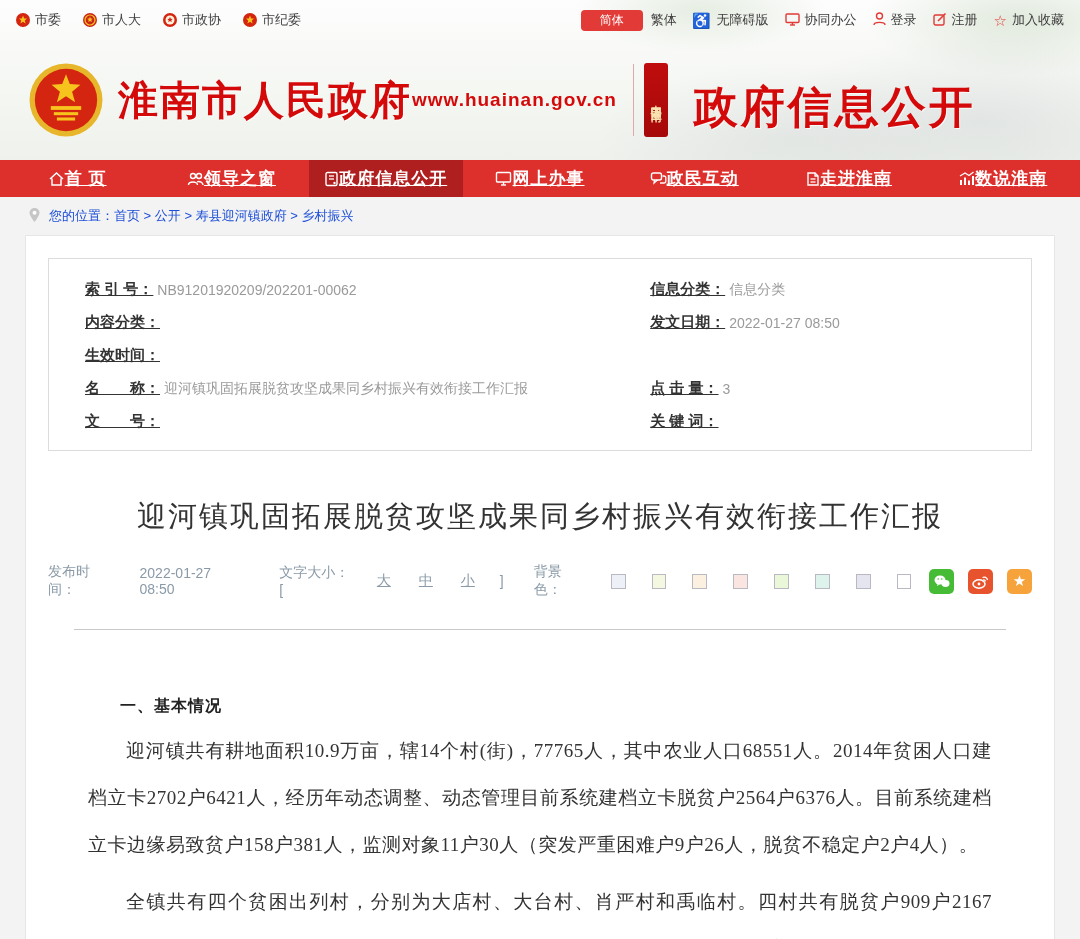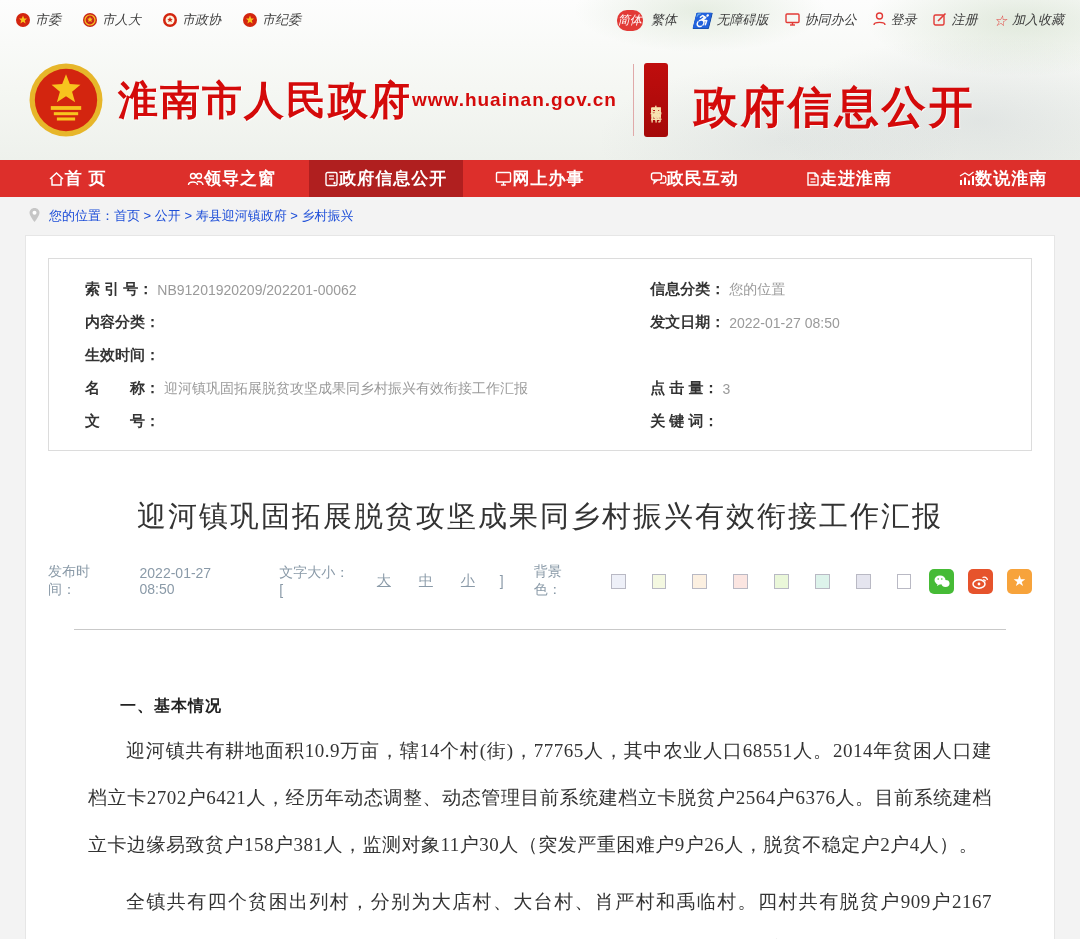--- a/index.html
+++ b/index.html
@@ -8,60 +8,60 @@
 
   
   .masthead {
     background:
       radial-gradient(180px 60px at 700px 10px, rgba(130,170,110,.18), transparent 70%),
       radial-gradient(220px 80px at 1020px 20px, rgba(120,160,100,.20), transparent 70%),
       radial-gradient(300px 120px at 980px 120px, rgba(150,160,170,.18), transparent 70%),
       radial-gradient(260px 110px at 780px 140px, rgba(150,160,170,.14), transparent 70%),
       linear-gradient(180deg,#fdfdfd 0%,#f5f7f3 55%,#eef1ec 100%);
   }
-  .topbar { height:40px; display:flex; align-items:center; padding:0 16px; font-size:13px; color:#404040;font-style:italic; }
+  .topbar { height:40px; display:flex; align-items:center; padding:0 16px; font-size:13px; color:#404040; }
   .tlink { display:flex; align-items:center; gap:5px; margin-right:22px; cursor:pointer; }
   .tlink svg { display:block; }
   .topbar-right { margin-left:auto; display:flex; align-items:center; gap:16px; }
-  .pill { background:#e23a36; color:#fff; border-radius:10px; padding:2px 1px; font-size:12px; cursor:pointer; }
+  .pill { background:#e23a36; color:#fff; border-radius:4px; padding:2px 19px; font-size:12px; cursor:pointer; }
   .rlink { display:flex; align-items:center; gap:5px; cursor:pointer; color:#3c3c3c;text-align:center; }
   .ric { color:#e23a36; font-size:15px; line-height:1; }
 
   .banner { height:120px; display:flex; align-items:center; padding:0 0 0 28px; position:relative; }
   .emblem { width:76px; height:76px; margin-right:14px; flex:0 0 auto; }
   .site-id { display:flex; flex-direction:row; align-items:center; }
   .site-name { font-size:40px; font-weight:bold; color:#d40a0a; letter-spacing:2px; line-height:1.1;
                text-shadow:1px 1px 0 rgba(255,255,255,.8); }
   .site-url { font-size:19px; font-weight:bold; color:#d40a0a; letter-spacing:1px; }
   .v-divider { width:1px; height:72px; background:#e0a9a9; margin:0 10px 0 16px; }
   .seal { width:24px; height:74px; background:linear-gradient(180deg,#c00d0d,#a50909); border-radius:3px;
           color:#f7e3b0; writing-mode:vertical-rl; text-orientation:upright; font-size:11px; font-weight:bold;
           display:flex; align-items:center; justify-content:center; letter-spacing:2px; }
   .section-title { font-size:44px; font-weight:bold; color:#d40a0a; margin:14px 0 0 26px; letter-spacing:3px;
                    text-shadow:1px 1px 0 rgba(255,255,255,.7); }
 
   
   .nav { height:37px; background:#dd2f2b; display:flex; }
   .nav-item { flex:1 1 0; display:flex; align-items:center; justify-content:center; 
-              color:#fff; font-size:17px; font-weight:bold; cursor:pointer; letter-spacing:1px; }
+              color:#fff; font-size:17px; font-weight:bold; cursor:pointer; letter-spacing:1px;text-decoration:underline; }
   .nav-item.active { background:#b01f1f; }
   .nicon svg { display:block; }
 
   
   .breadcrumb { height:38px; display:flex; align-items:center; padding:0 28px; font-size:13px; color:#1d4ed8; gap:8px; }
 
   
   .main-box { margin:0 25px; background:#fff; border:1px solid #e6e6e6; border-bottom:none; min-height:704px;
               padding:22px 22px 0; }
   .info-table { border:1px solid #dcdcdc; padding:14px 0 12px; }
   .irow { display:flex; min-height:33px; align-items:center; }
   .icell { display:flex; align-items:center; }
   .icell.l { width:60%; padding-left:36px; }
   .icell.r { width:40%; padding-left:12px; }
-  .ilabel { font-weight:bold; color:#333; font-size:15px; white-space:nowrap; }
+  .ilabel { font-weight:bold; color:#333; font-size:15px; white-space:nowrap;text-decoration:underline; }
   .ivalue { color:#9a9a9a; font-size:14px; margin-left:4px; }
 
   .article-title { margin-top:46px; text-align:center; font-size:29px; font-weight:500; color:#333;
                    letter-spacing:2px; }
   .meta-row { margin-top:26px; display:flex; align-items:center; justify-content:center; gap:6px;
               font-size:14px; color:#8a9aa8; }
   .meta-group { display:flex; align-items:center; gap:22px; }
   .meta-gap { width:18px; }
   .fs-link { color:#8a9aa8; text-decoration:underline; cursor:pointer; margin:0 3px; }
   .swatch { width:15px; height:15px; border:1px solid #b9b9c4; display:inline-block; margin-right:4px; cursor:pointer; }
@@ -264,21 +264,21 @@
 <div class="main-box">
 
   <div class="info-table">
     <div class="irow">
       <div class="icell l">
           <span class="ilabel">索 引 号：</span>
           <span class="ivalue">NB91201920209/202201-00062</span>
         </div>
       <div class="icell r">
           <span class="ilabel">信息分类：</span>
-          <span class="ivalue">您的位置</span>
+          <span class="ivalue">信息分类</span>
         </div>
     </div>
     <div class="irow">
       <div class="icell l">
           <span class="ilabel">内容分类：</span>
           <span class="ivalue"></span>
         </div>
       <div class="icell r">
           <span class="ilabel">发文日期：</span>
           <span class="ivalue">2022-01-27 08:50</span>

